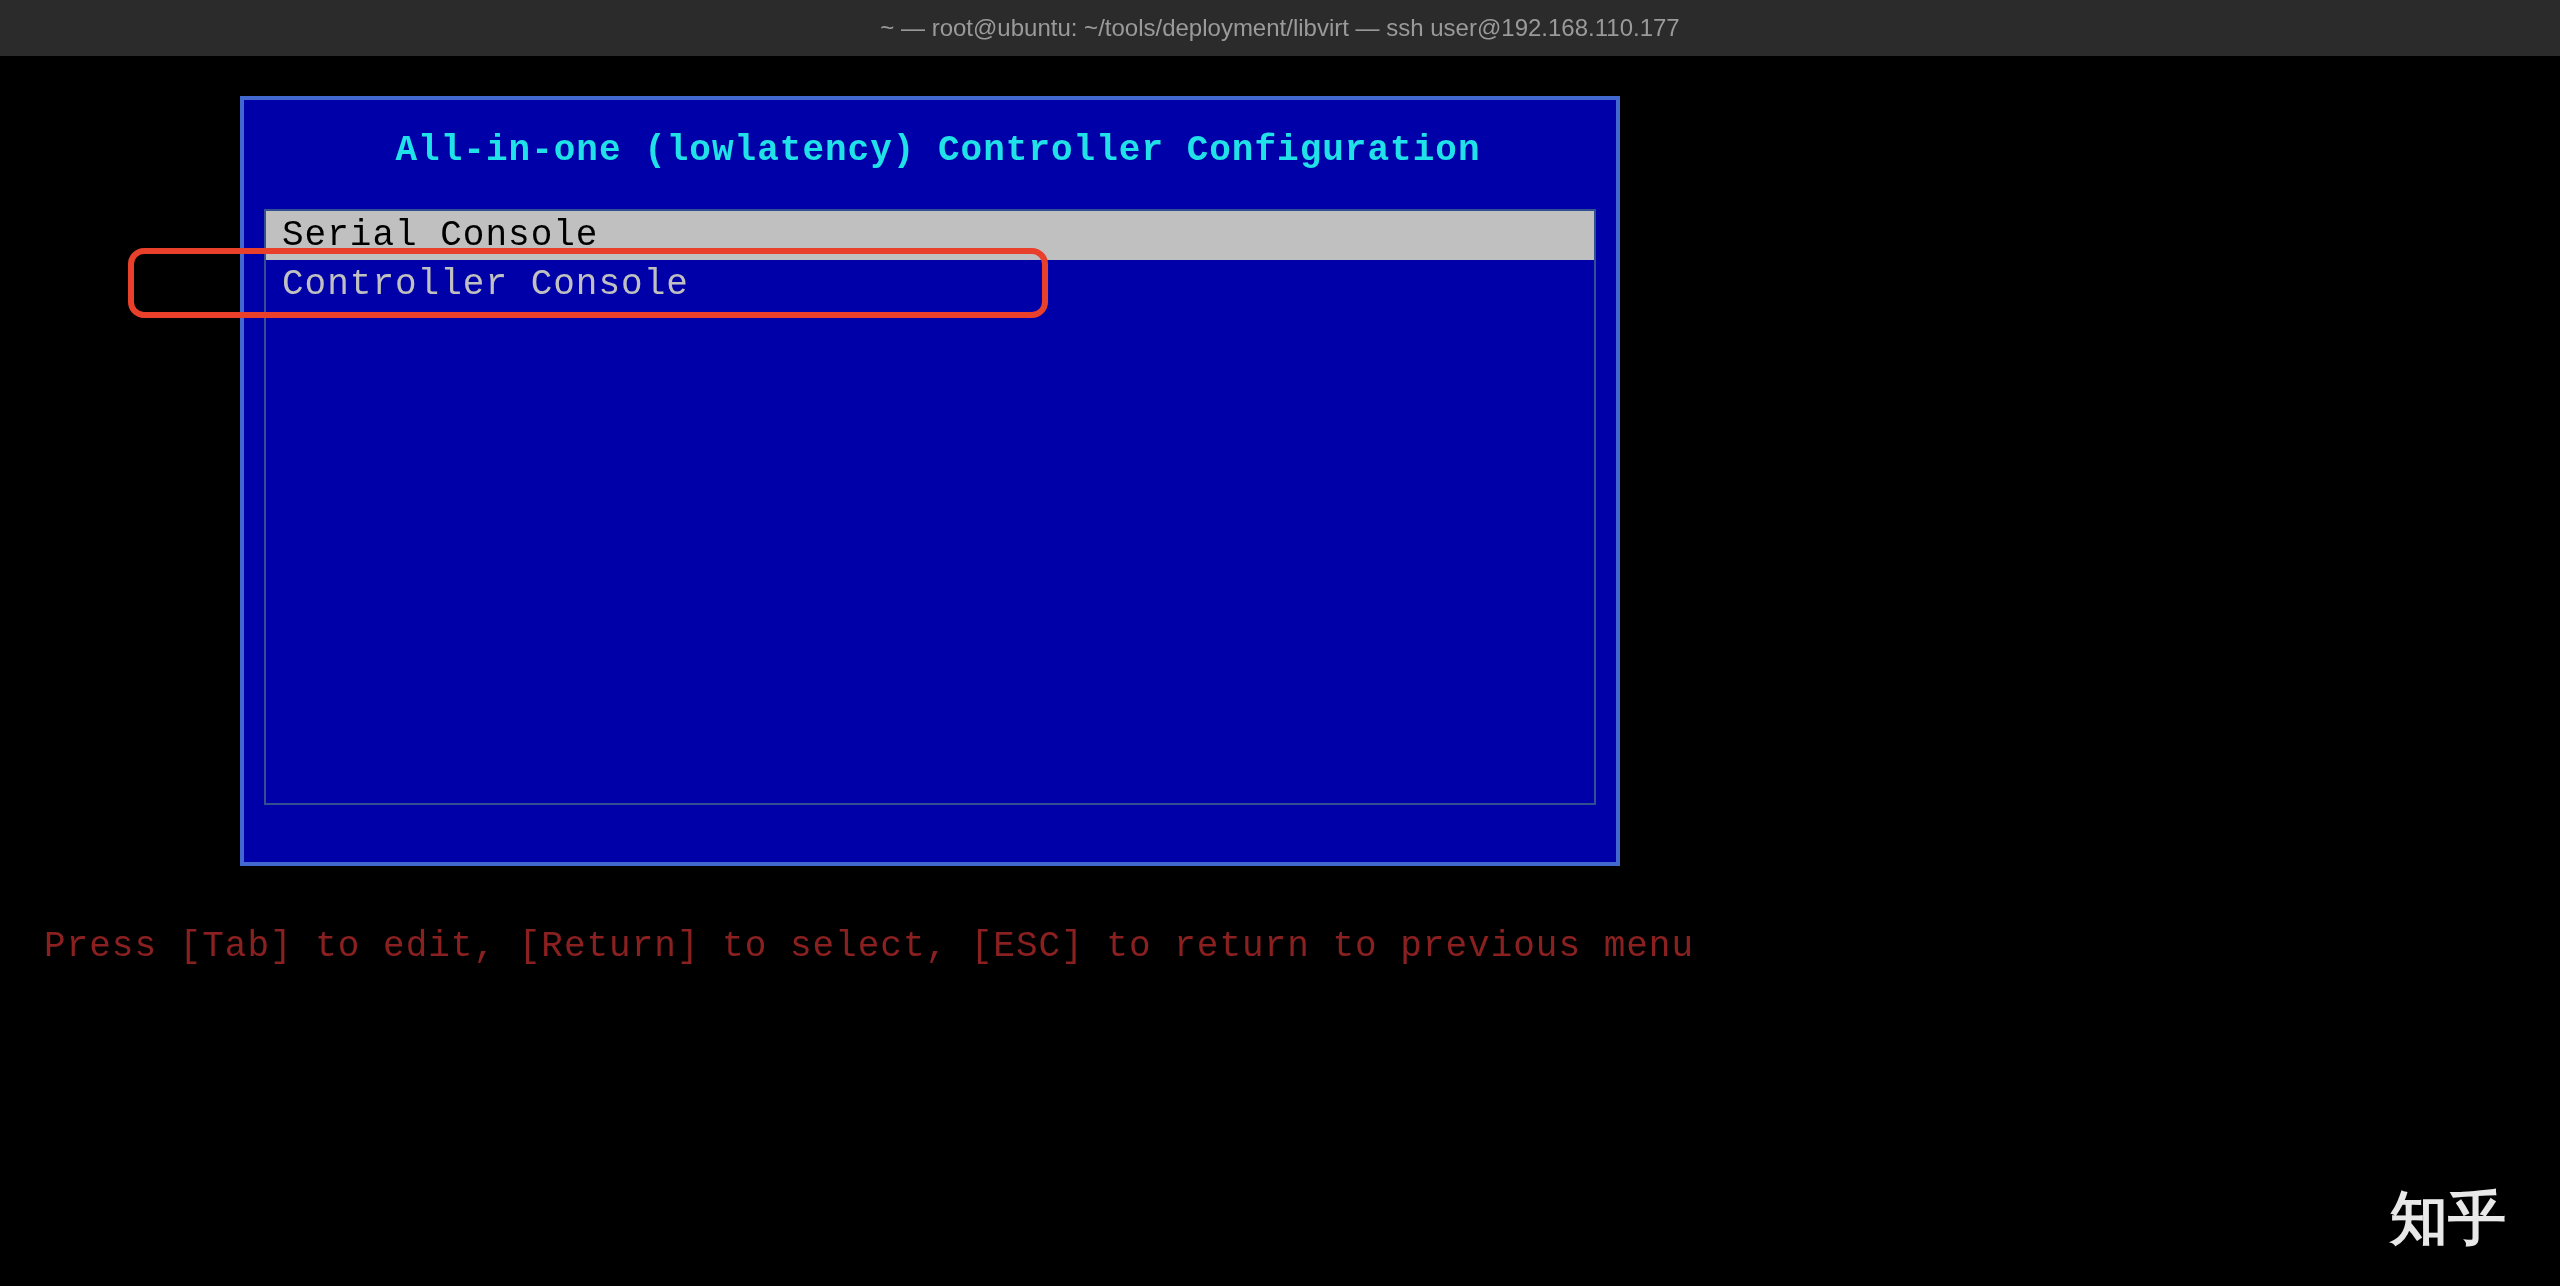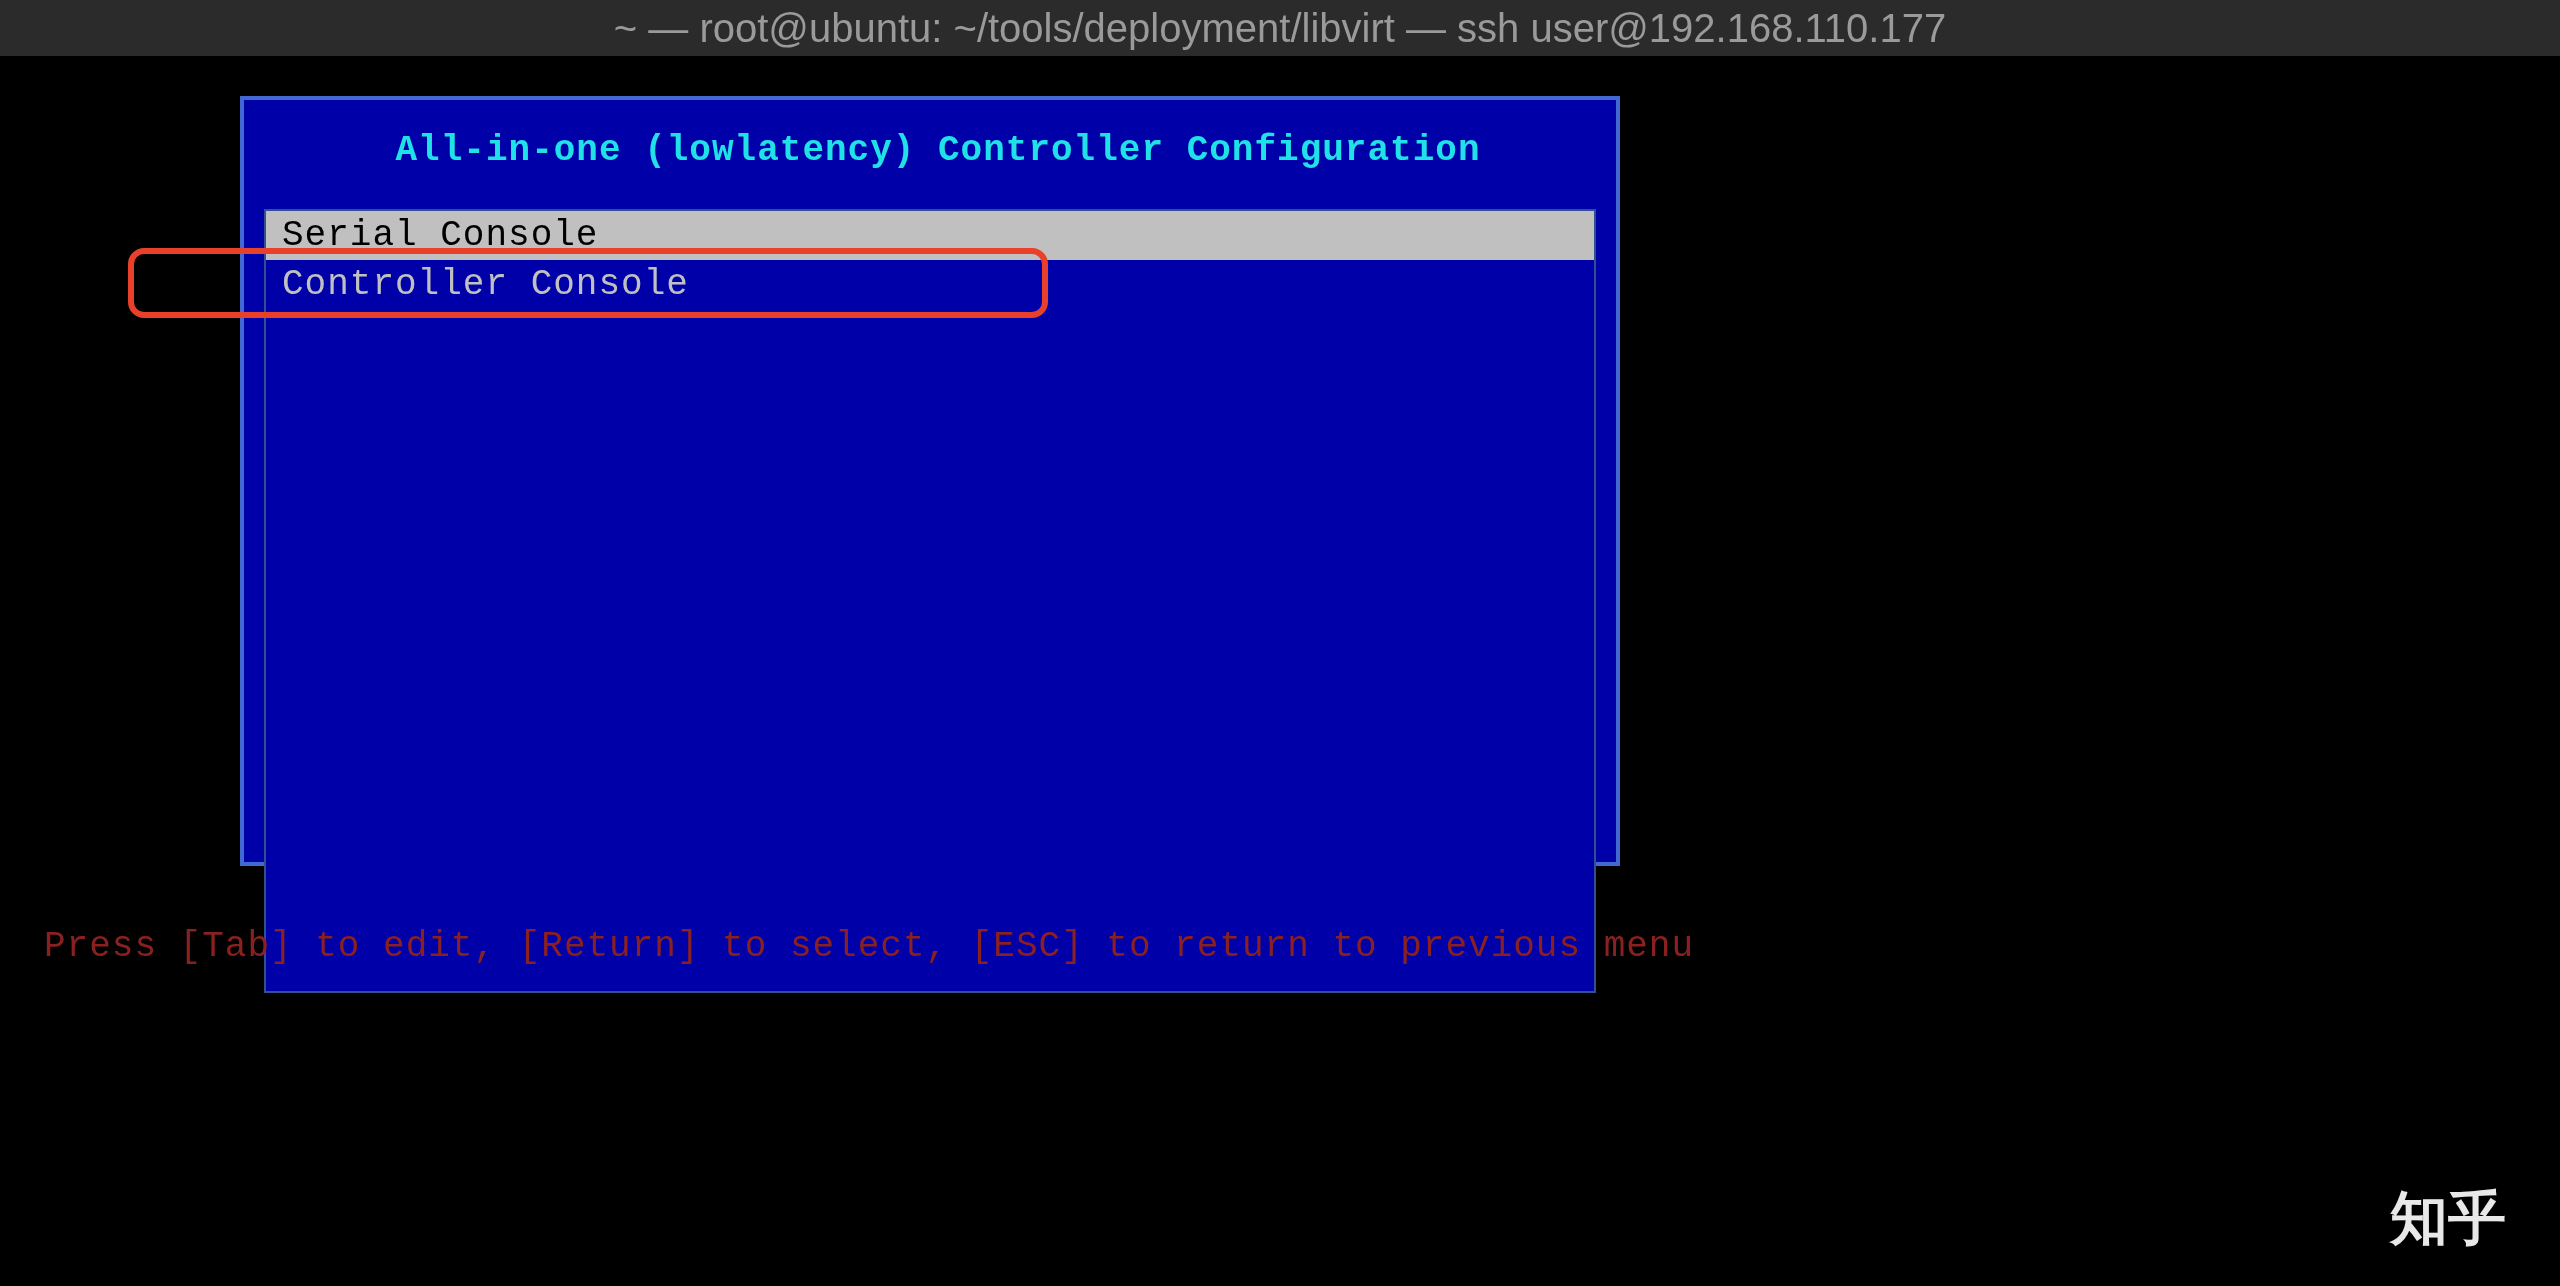--- a/index.html
+++ b/index.html
@@ -18,21 +18,21 @@
     }
     
     .titlebar {
       width: 100%;
       height: 56px;
       background: #2b2b2b;
       display: flex;
       align-items: center;
       justify-content: center;
       color: #9a9a9a;
-      font-size: 40px;
+      font-size: 24px;
       font-family: -apple-system, BlinkMacSystemFont, 'Segoe UI', sans-serif;
     }
     
     .terminal-area {
       position: absolute;
       top: 56px;
       left: 0;
       right: 0;
       bottom: 0;
       background: #000000;
@@ -52,21 +52,21 @@
       text-align: center;
       color: #20e0e8;
       font-size: 36px;
       font-weight: bold;
       padding: 30px 0 38px 16px;
       letter-spacing: 1px;
     }
     
     .menu-inner {
       margin: 0 20px 20px 20px;
-      height: 784px;
+      height: 596px;
       border: 2px solid #305090;
       background: #0000a8;
     }
     
     .menu-item {
       font-size: 36px;
       padding: 4px 16px;
       color: #c0c0c0;
       cursor: pointer;
       letter-spacing: 1px;

